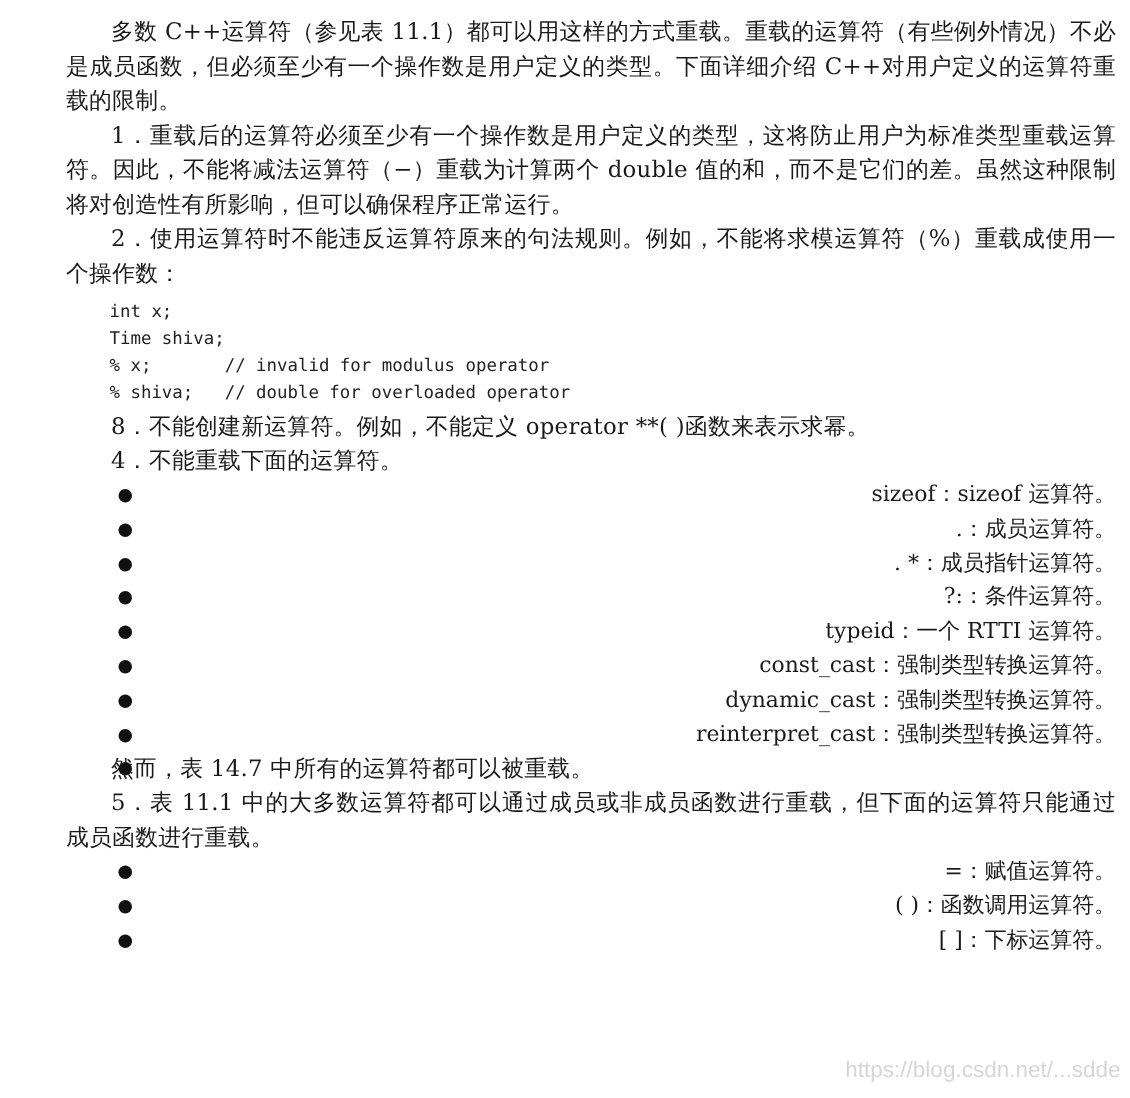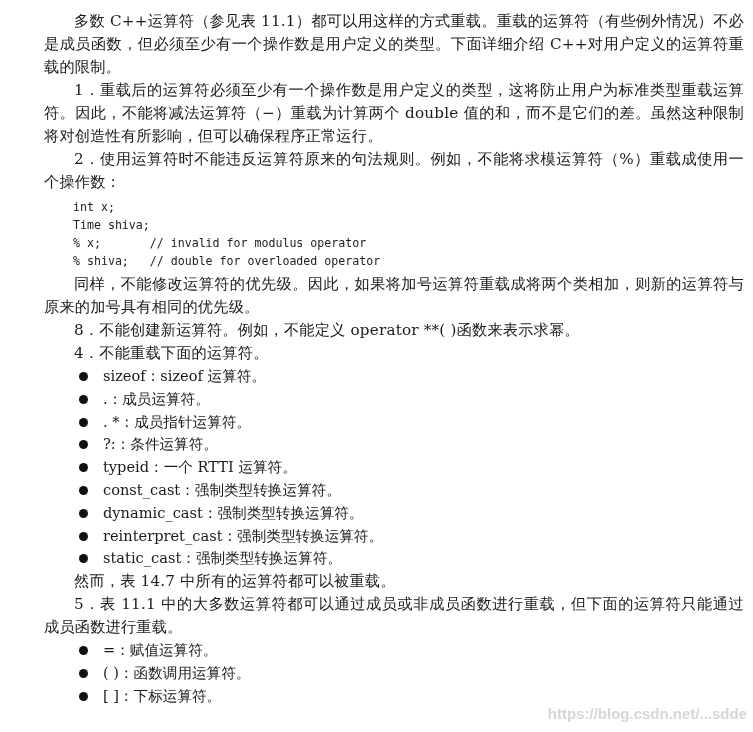--- a/index.html
+++ b/index.html
@@ -4,49 +4,48 @@
 <style>
   html, body { margin: 0; padding: 0; background: #ffffff; }
   body { width: 753px; height: 732px; position: relative; overflow: hidden;
          font-family: "DejaVu Serif", "Liberation Serif", serif; color: #1a1a1a; }
   .page { position: absolute; left: 44px; top: 10px; width: 700px; }
   p { margin: 0; font-size: 15.2px; line-height: 23px; text-align: justify; letter-spacing: 0.2px; }
   p.indent { text-indent: 30px; }
   .code { margin: 4px 0 3px 29px; font-family: "DejaVu Sans Mono", "Liberation Mono", monospace;
           font-size: 11.6px; line-height: 18px; white-space: pre; color: #222; }
   ul { list-style: none; margin: 0; padding: 0; }
-  ul li { position: relative; padding-left: 59px; font-size: 14.6px; line-height: 22.8px; }
+  ul li { position: relative; padding-left: 59px; font-size: 14.6px; line-height: 22.8px; text-align: right; }
   ul li .bullet { position: absolute; left: 35px; top: 7px; width: 9px; height: 9px; border-radius: 50%; background: #111; }
   .watermark { position: absolute; right: 6px; bottom: 10px; font-family: "Liberation Sans", sans-serif;
-               font-size: 15px; color: rgba(180,180,180,0.55); font-weight: bold; }
+               font-size: 15px; color: rgba(180,180,180,0.55); }
 </style>
 </head>
 <body>
 
 <div class="page">
   <p class="indent">多数 C++运算符（参见表 11.1）都可以用这样的方式重载。重载的运算符（有些例外情况）不必是成员函数，但必须至少有一个操作数是用户定义的类型。下面详细介绍 C++对用户定义的运算符重载的限制。</p>
   <p class="indent">1．重载后的运算符必须至少有一个操作数是用户定义的类型，这将防止用户为标准类型重载运算符。因此，不能将减法运算符（−）重载为计算两个 double 值的和，而不是它们的差。虽然这种限制将对创造性有所影响，但可以确保程序正常运行。</p>
   <p class="indent">2．使用运算符时不能违反运算符原来的句法规则。例如，不能将求模运算符（%）重载成使用一个操作数：</p>
 
   <div class="code"><div>int x;</div><div>Time shiva;</div><div>% x;       // invalid for modulus operator</div><div>% shiva;   // double for overloaded operator</div></div>
 
-  <p class="indent">同样，不能修改运算符的优先级。因此，如果将加号运算符重载成将两个类相加，则新的运算符与原来的加号具有相同的优先级。</p>
   <p class="indent">8．不能创建新运算符。例如，不能定义 operator **( )函数来表示求幂。</p>
   <p class="indent">4．不能重载下面的运算符。</p>
 
   <ul>
     <li><span class="bullet"></span><span>sizeof：sizeof 运算符。</span></li>
     <li><span class="bullet"></span><span>.：成员运算符。</span></li>
     <li><span class="bullet"></span><span>. *：成员指针运算符。</span></li>
     <li><span class="bullet"></span><span>?:：条件运算符。</span></li>
     <li><span class="bullet"></span><span>typeid：一个 RTTI 运算符。</span></li>
     <li><span class="bullet"></span><span>const_cast：强制类型转换运算符。</span></li>
     <li><span class="bullet"></span><span>dynamic_cast：强制类型转换运算符。</span></li>
     <li><span class="bullet"></span><span>reinterpret_cast：强制类型转换运算符。</span></li>
-    <li><span class="bullet"></span><span>static_cast：强制类型转换运算符。</span></li>
+    <li><span class="bullet"></span></li>
   </ul>
 
   <p class="indent">然而，表 14.7 中所有的运算符都可以被重载。</p>
   <p class="indent">5．表 11.1 中的大多数运算符都可以通过成员或非成员函数进行重载，但下面的运算符只能通过成员函数进行重载。</p>
 
   <ul>
     <li><span class="bullet"></span><span>=：赋值运算符。</span></li>
     <li><span class="bullet"></span><span>( )：函数调用运算符。</span></li>
     <li><span class="bullet"></span><span>[ ]：下标运算符。</span></li>
     <li></li>

